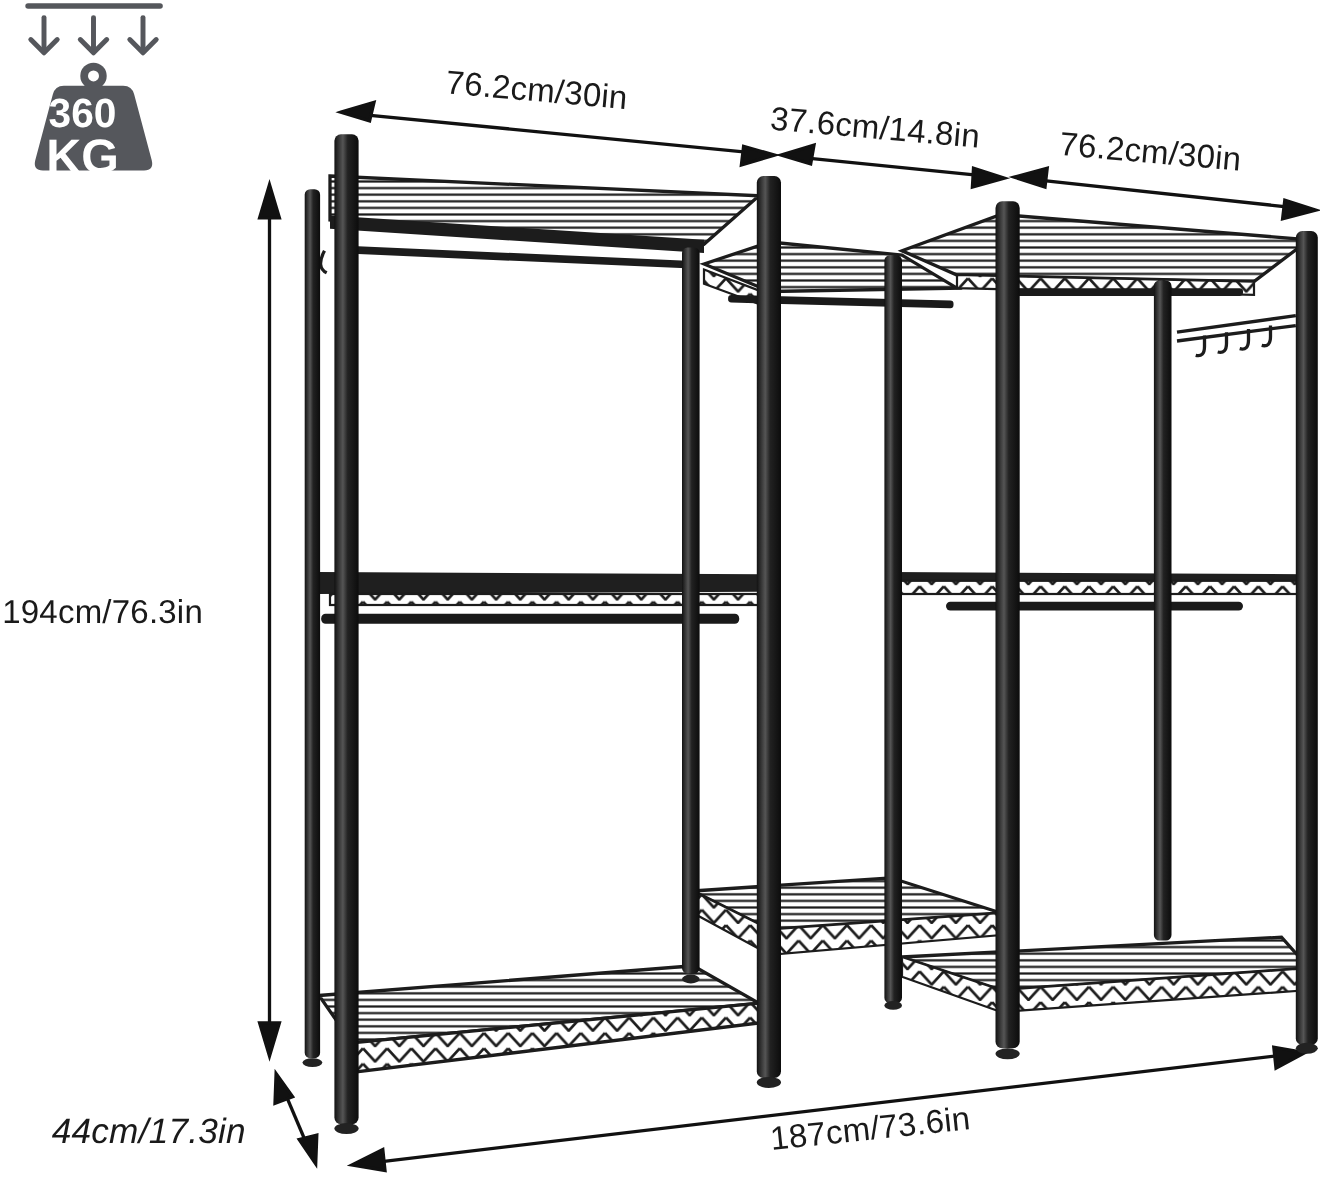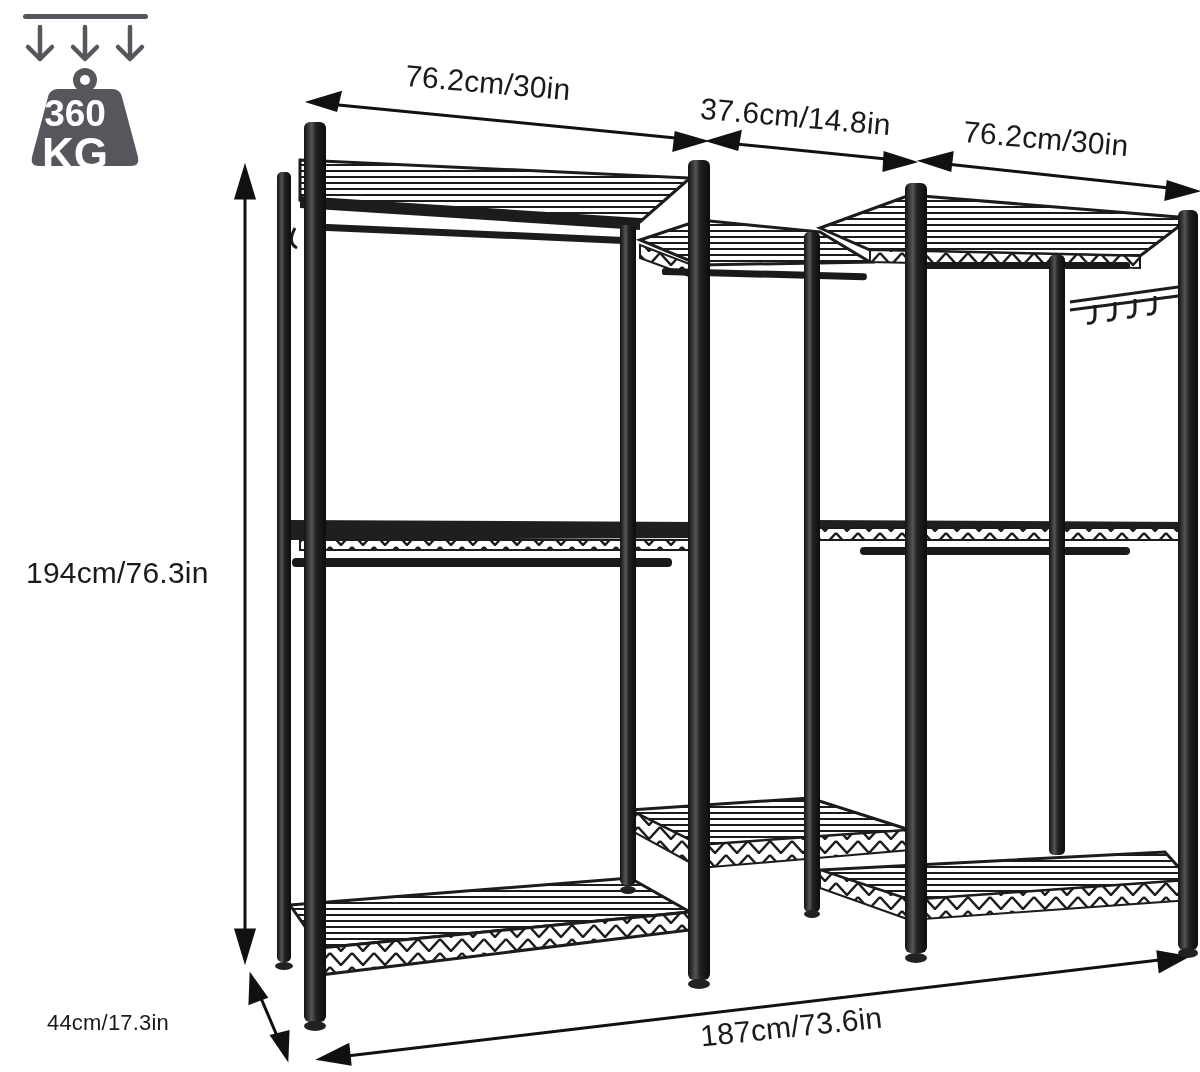--- a/index.html
+++ b/index.html
@@ -1,21 +1,21 @@
 <!DOCTYPE html>
 <html><head>
 <meta charset="utf-8">
 <style>
   html, body { margin: 0; padding: 0; background: #ffffff; }
   body { width: 1200px; height: 1072px; position: relative; overflow: hidden;
          font-family: "Liberation Sans", "DejaVu Sans", sans-serif; }
   .canvas { position: absolute; left: 0; top: 0; width: 1200px; height: 1072px; }
   .dim-label { position: absolute; font-size: 30px; color: #1a1a1a; white-space: nowrap;
                font-family: "Liberation Sans", sans-serif; letter-spacing: 0.2px; }
-  .badge { position: absolute; left: 20px; top: 11px; width: 130px; height: 160px; }
+  .badge { position: absolute; left: 20px; top: 0; width: 130px; height: 160px; }
   .badge-text { position: absolute; left: 0; width: 150px; text-align: center; color: #ffffff;
                 font-weight: bold; font-family: "Liberation Sans", sans-serif; }
 </style>
 </head>
 <body>
 
 <div class="canvas">
 
   <div class="badge">
     <svg width="150" height="160" viewBox="0 0 150 160" style="position:absolute;left:-20px;top:0">
@@ -151,16 +151,16 @@
         <ellipse cx="812" cy="914" rx="8" ry="4"></ellipse>
           <ellipse cx="916" cy="958" rx="11" ry="5"></ellipse>
         <ellipse cx="1188" cy="953" rx="10" ry="5"></ellipse>
       </g>
     </g>
   </svg>
 
   <div class="dim-label" style="left:405px;top:66px;transform:rotate(5deg);">76.2cm/30in</div>
   <div class="dim-label" style="left:700px;top:100px;transform:rotate(5deg);">37.6cm/14.8in</div>
   <div class="dim-label" style="left:963px;top:122px;transform:rotate(5deg);">76.2cm/30in</div>
-  <div class="dim-label" style="left:2px;top:556px;margin-left:24px;">194cm/76.3in</div>
-  <div class="dim-label" style="left:47px;top:1010px;font-size:22px;">44cm/17.3in</div>
+  <div class="dim-label" style="left:2px;top:540px;">194cm/76.3in</div>
+  <div class="dim-label" style="left:47px;top:1010px;font-size:32px;font-style:italic;">44cm/17.3in</div>
   <div class="dim-label" style="left:700px;top:1010px;transform:rotate(-6deg);">187cm/73.6in</div>
 </div>
 
 </body></html>

